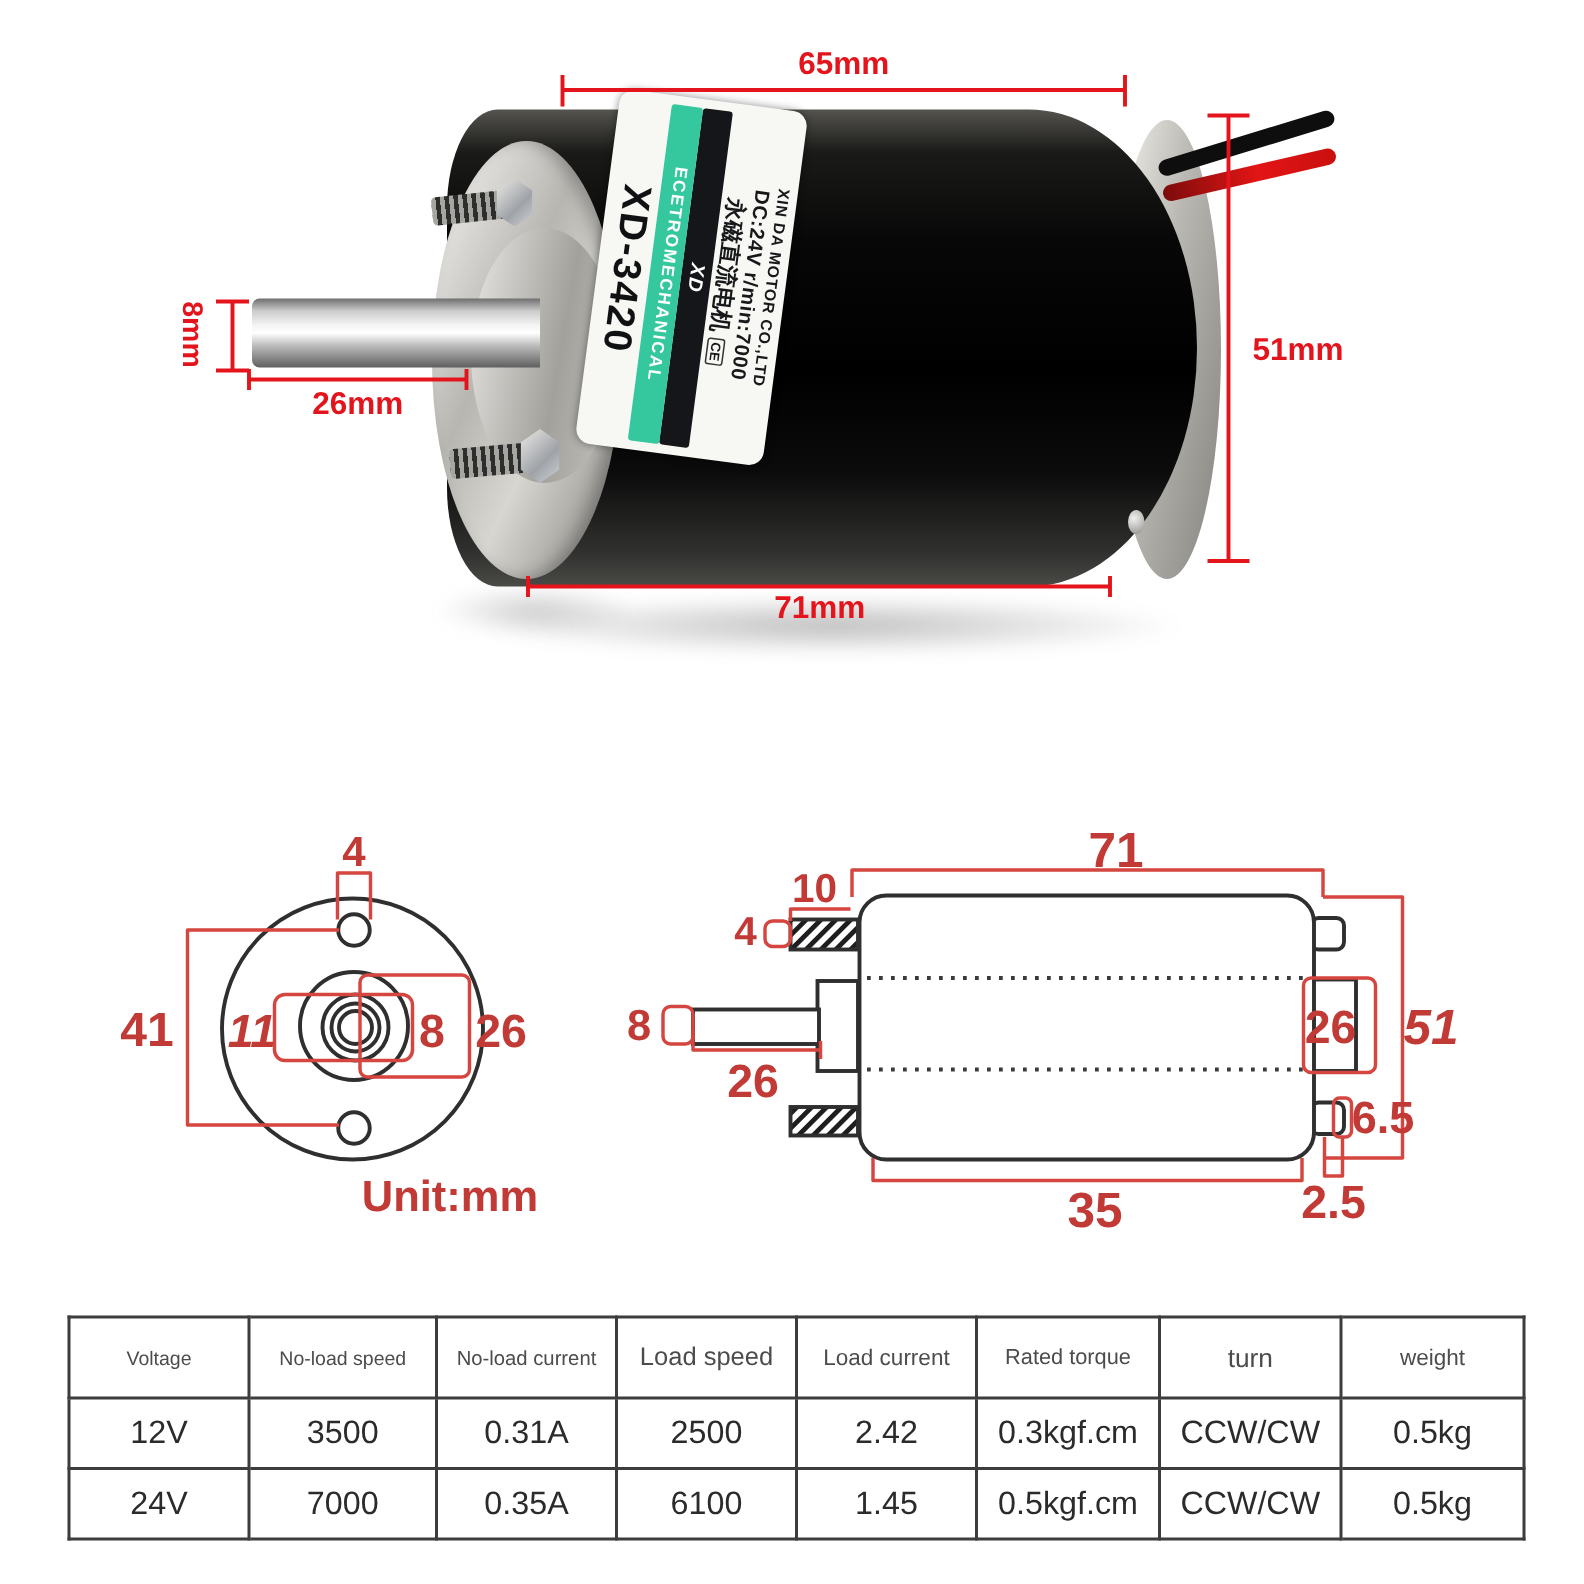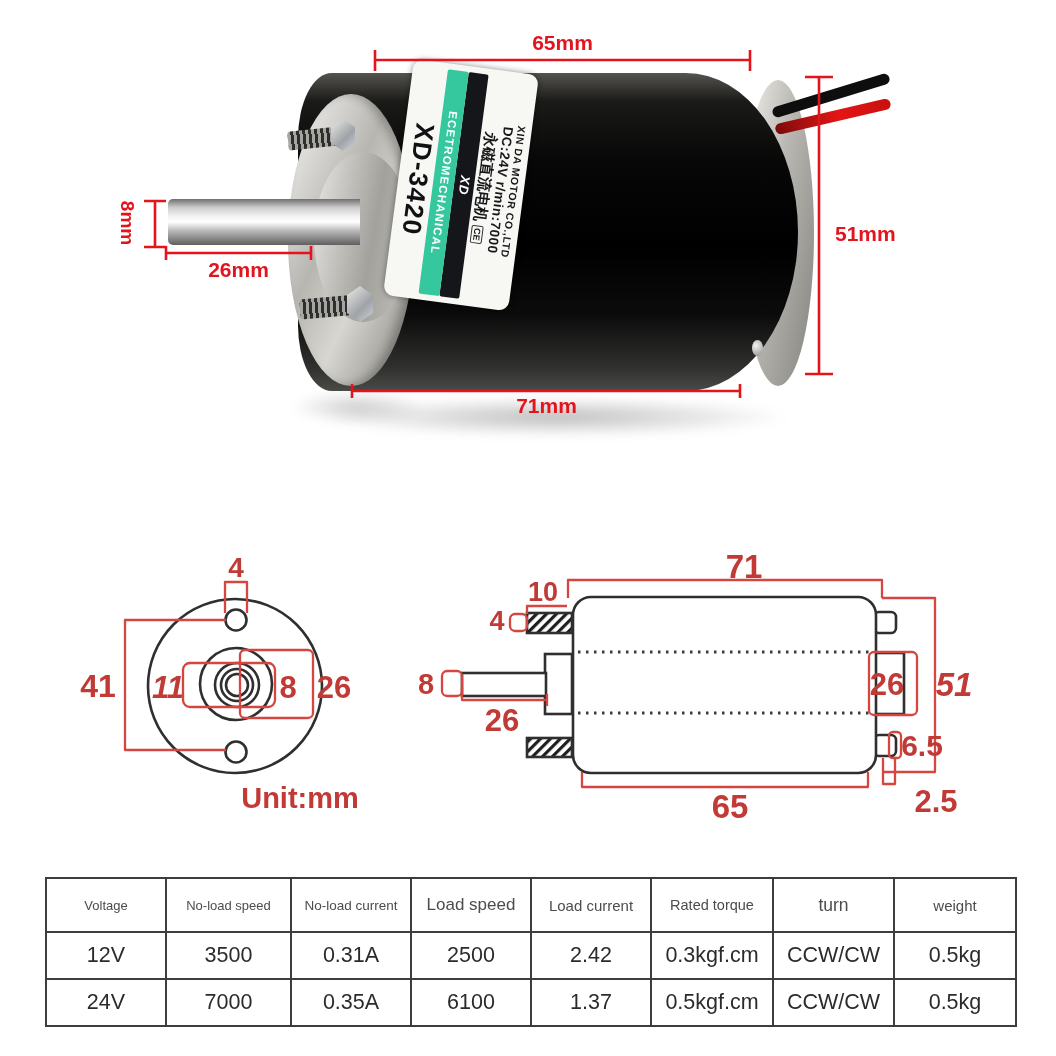--- a/index.html
+++ b/index.html
@@ -190,22 +190,22 @@
   <div class="ddim" style="left:238px;top:782px;width:124px;font-size:29px;">Unit:mm</div>
 
   <div class="ddim" style="left:704px;top:548px;width:52px;font-size:33px;margin-left:14px;">71</div>
   <div class="ddim" style="left:520px;top:577px;width:46px;font-size:27px;">10</div>
   <div class="ddim" style="left:483px;top:606px;width:28px;font-size:27px;">4</div>
   <div class="ddim" style="left:412px;top:668px;width:28px;font-size:29px;">8</div>
   <div class="ddim" style="left:477px;top:703px;width:50px;font-size:31px;">26</div>
   <div class="ddim" style="left:862px;top:667px;width:50px;font-size:31px;">26</div>
   <div class="ddim" style="left:928px;top:666px;width:52px;font-size:33px;font-style:italic;">51</div>
   <div class="ddim" style="left:893px;top:729px;width:58px;font-size:30px;">6.5</div>
-  <div class="ddim" style="left:860px;top:784px;width:58px;font-size:31px;margin-left:47px;">2.5</div>
-  <div class="ddim" style="left:704px;top:788px;width:52px;font-size:33px;">65</div>
+  <div class="ddim" style="left:860px;top:784px;width:58px;font-size:31px;">2.5</div>
+  <div class="ddim" style="left:704px;top:788px;width:52px;font-size:33px;">35</div>
 
   <table class="spec">
     <colgroup>
       <col style="width:120px">
         <col style="width:125px">
         <col style="width:120px">
         <col style="width:120px">
       <col style="width:120px">
         <col style="width:122px">
         <col style="width:121px">
@@ -232,21 +232,21 @@
         <td>2.42</td>
         <td>0.3kgf.cm</td>
         <td>CCW/CW</td>
         <td>0.5kg</td>
       </tr>
       <tr>
         <td>24V</td>
         <td>7000</td>
         <td>0.35A</td>
         <td>6100</td>
-        <td>1.37</td>
+        <td>1.45</td>
         <td>0.5kgf.cm</td>
         <td>CCW/CW</td>
         <td>0.5kg</td>
       </tr>
     </tbody>
   </table>
 
 </div>
 
 </body></html>

